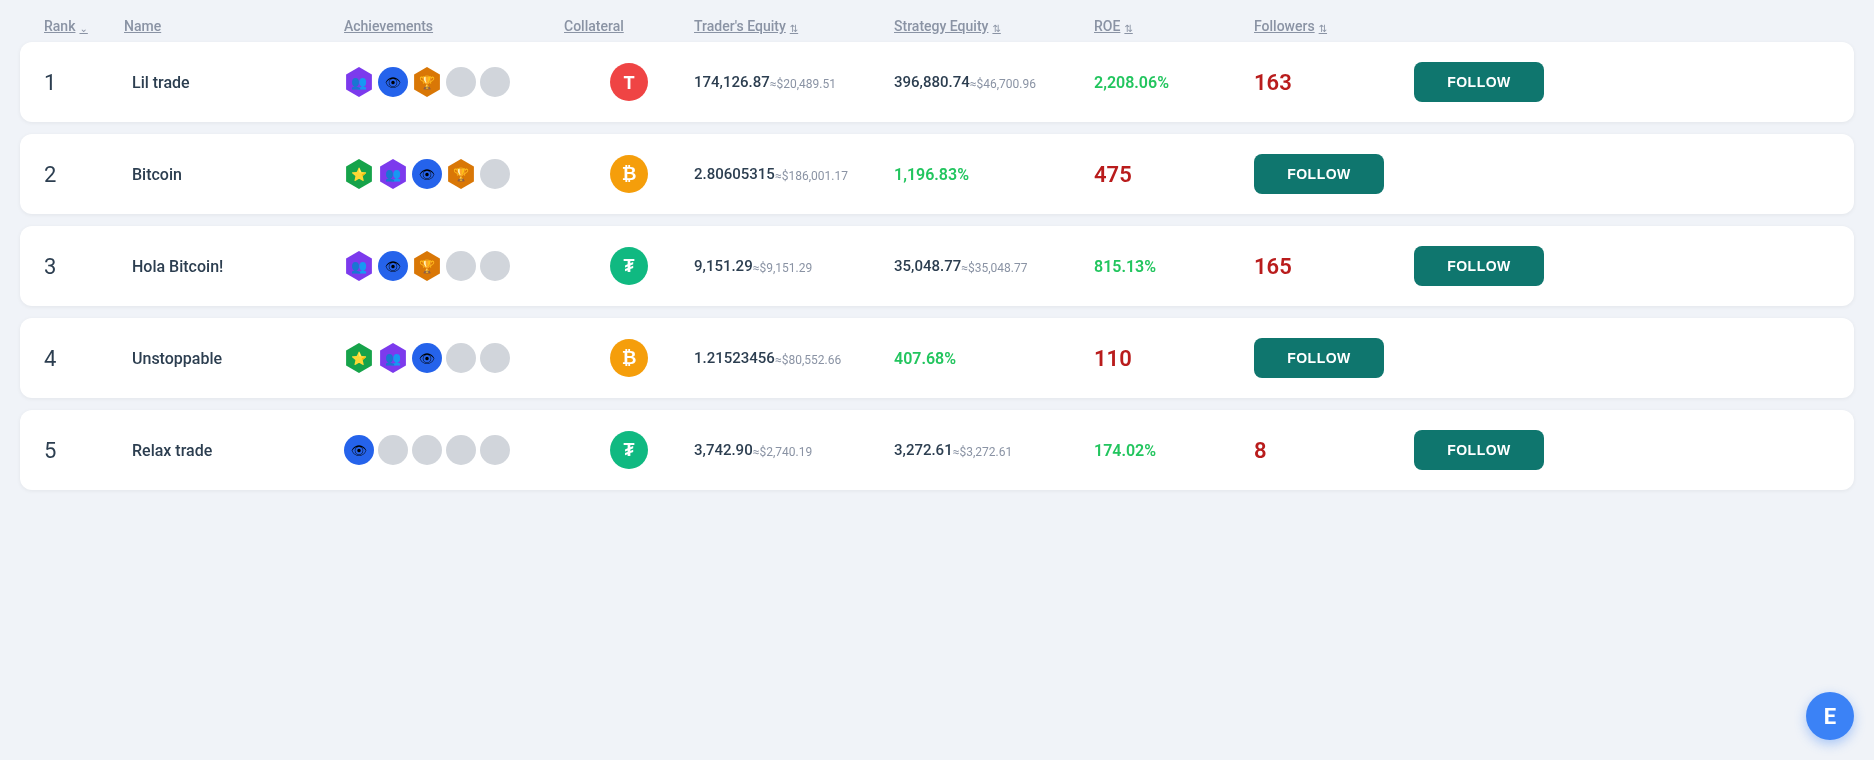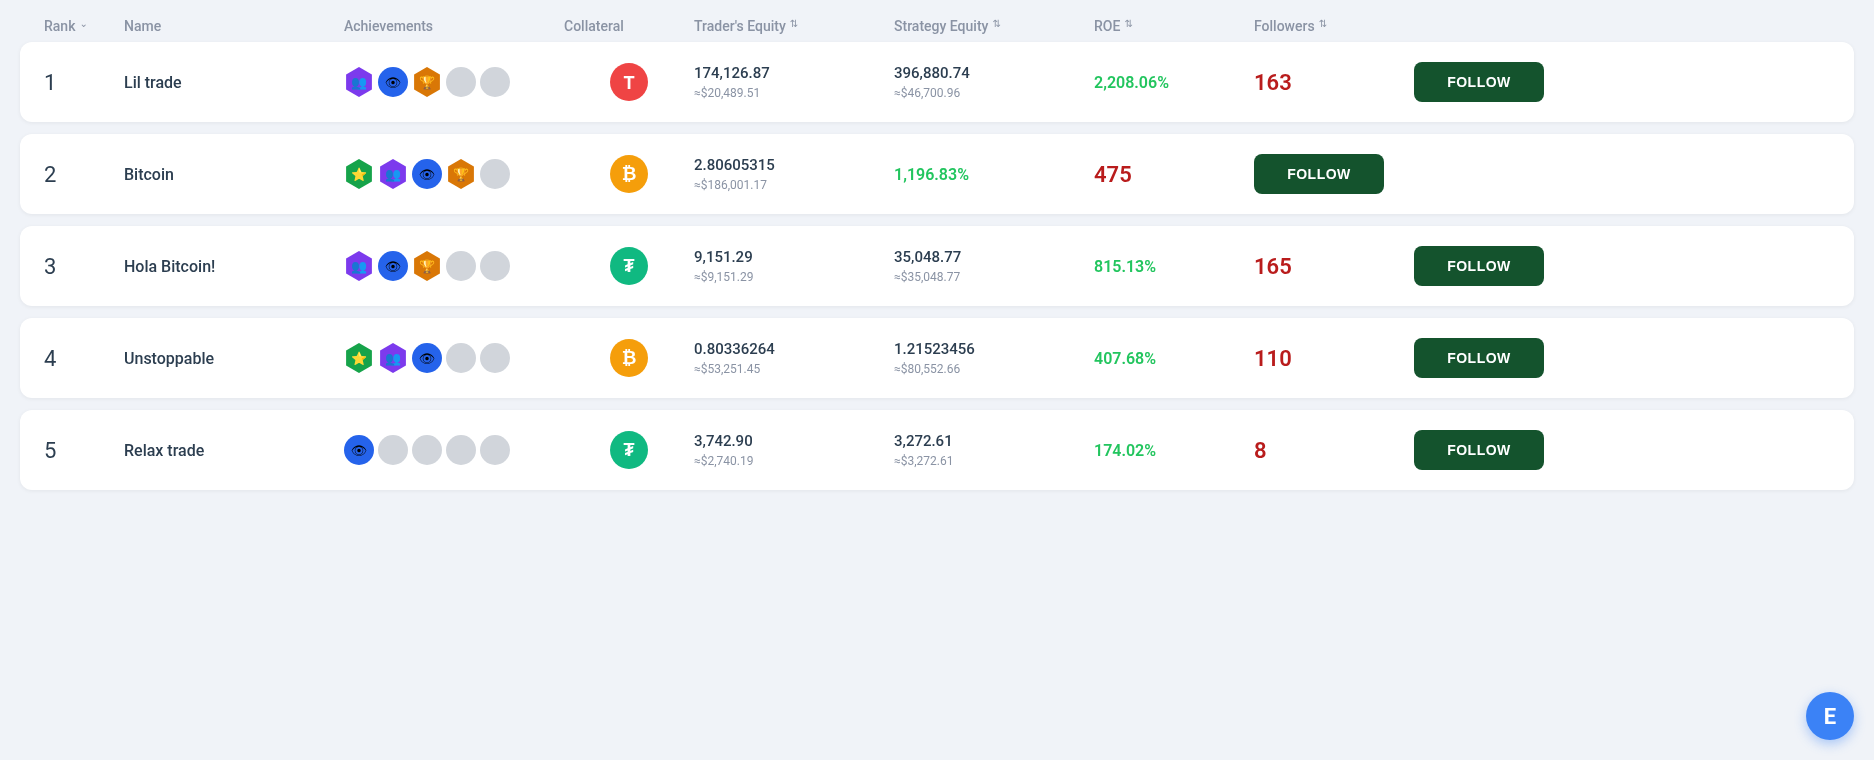--- a/index.html
+++ b/index.html
@@ -40,20 +40,21 @@
     }
     .rank-cell {
       font-size: 22px;
       font-weight: 400;
       color: #2c3e50;
     }
     .name-cell {
       font-size: 16px;
       font-weight: 500;
       color: #2c3e50;
+      margin-left: 8px;
     }
     .achievements-cell {
       display: flex;
       gap: 4px;
       align-items: center;
       flex-wrap: wrap;
     }
     .collateral-cell {
       display: flex;
       align-items: center;
@@ -65,21 +66,21 @@
       border-radius: 50%;
       display: flex;
       align-items: center;
       justify-content: center;
       font-size: 18px;
       font-weight: 700;
       color: #fff;
     }
     .equity-cell {
       display: flex;
-      flex-direction: column;
+      flex-direction: row;
     }
     .equity-main {
       font-size: 15px;
       font-weight: 500;
       color: #2c3e50;
     }
     .equity-sub {
       font-size: 12px;
       color: #8a93a4;
       margin-top: 4px;
@@ -88,21 +89,21 @@
       font-size: 16px;
       font-weight: 600;
       color: #22c55e;
     }
     .followers-cell {
       font-size: 22px;
       font-weight: 600;
       color: #b91c1c;
     }
     .follow-btn {
-      background: #14532d;
+      background: #0f766e;
       color: #fff;
       border: none;
       border-radius: 8px;
       padding: 12px 24px;
       font-size: 14px;
       font-weight: 700;
       cursor: pointer;
       letter-spacing: 0.5px;
       width: 130px;
     }
@@ -118,21 +119,22 @@
       display: flex;
       align-items: center;
       justify-content: center;
       font-size: 22px;
       font-weight: 700;
       box-shadow: 0 4px 12px rgba(59,130,246,0.4);
       cursor: pointer;
     }
     .header-col {
       display: flex;
-      align-items: flex-start;
+      align-items: flex-end;
+      text-decoration: underline;
     }
   </style>
 </head>
 <body>
 
 <div class="table-container">
 
   <div class="table-header">
     <div class="header-col">
       <span>Rank</span>
@@ -251,24 +253,20 @@
           <span style="width:30px;height:30px;display:inline-flex;align-items:center;justify-content:center;background:#16a34a;clip-path: polygon(50% 0%, 93% 25%, 93% 75%, 50% 100%, 7% 75%, 7% 25%);font-size:13px;">⭐</span>
           <span style="width:30px;height:30px;display:inline-flex;align-items:center;justify-content:center;background:#7c3aed;clip-path: polygon(50% 0%, 93% 25%, 93% 75%, 50% 100%, 7% 75%, 7% 25%);font-size:13px;">👥</span>
           <span style="width:30px;height:30px;display:inline-flex;align-items:center;justify-content:center;background:#2563eb;border-radius: 50%;font-size:13px;">👁</span>
           <span style="width:30px;height:30px;display:inline-flex;align-items:center;justify-content:center;background:#d1d5db;border-radius: 50%;font-size:13px;"></span>
           <span style="width:30px;height:30px;display:inline-flex;align-items:center;justify-content:center;background:#d1d5db;border-radius: 50%;font-size:13px;"></span>
         </div>
     <div class="collateral-cell">
       <div class="coin-icon" style="background:#f59e0b;">₿</div>
     </div>
     <div class="equity-cell">
-      <span class="equity-main">0.80336264</span>
-      <span class="equity-sub">≈$53,251.45</span>
-    </div>
-    <div class="equity-cell">
       <span class="equity-main">1.21523456</span>
       <span class="equity-sub">≈$80,552.66</span>
     </div>
     <div class="roe-cell">407.68%</div>
     <div class="followers-cell">110</div>
     <div>
       <button class="follow-btn">FOLLOW</button>
     </div>
   </div>
       <div class="table-row">

